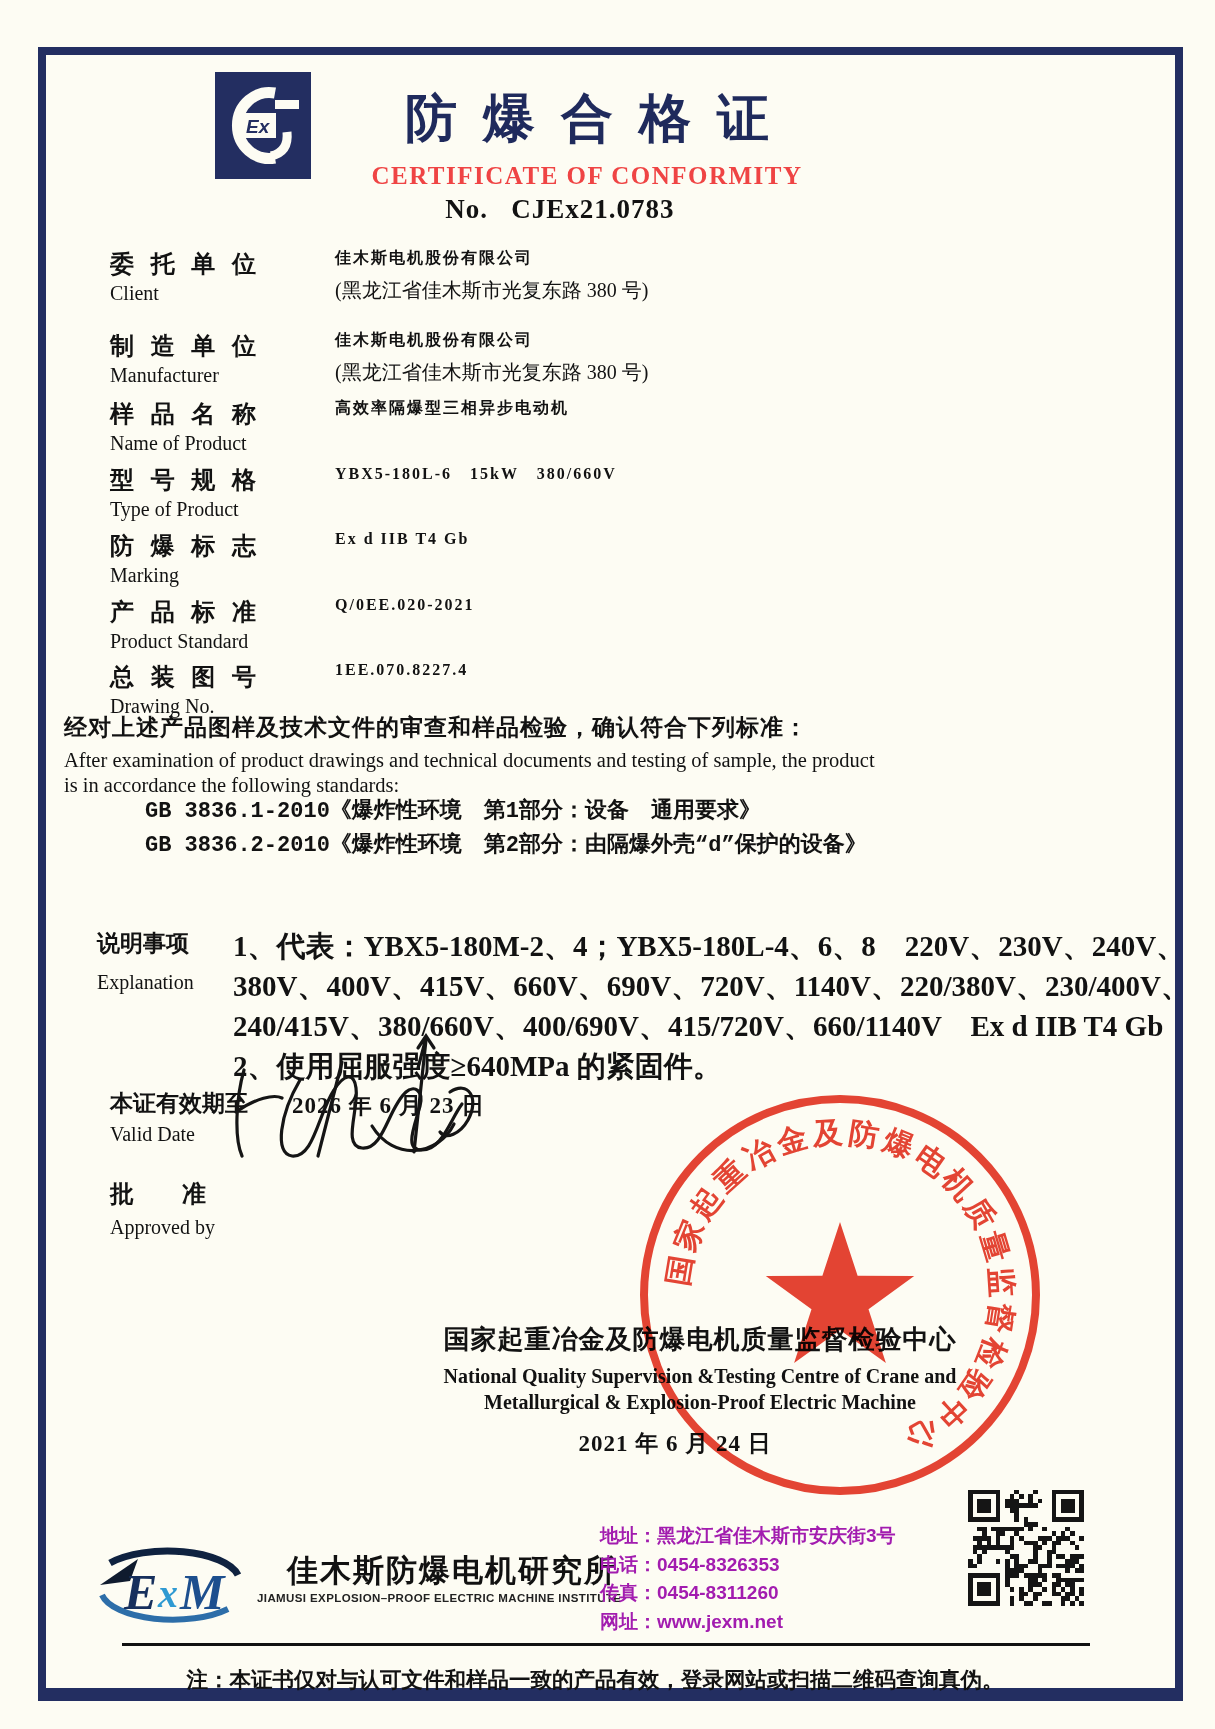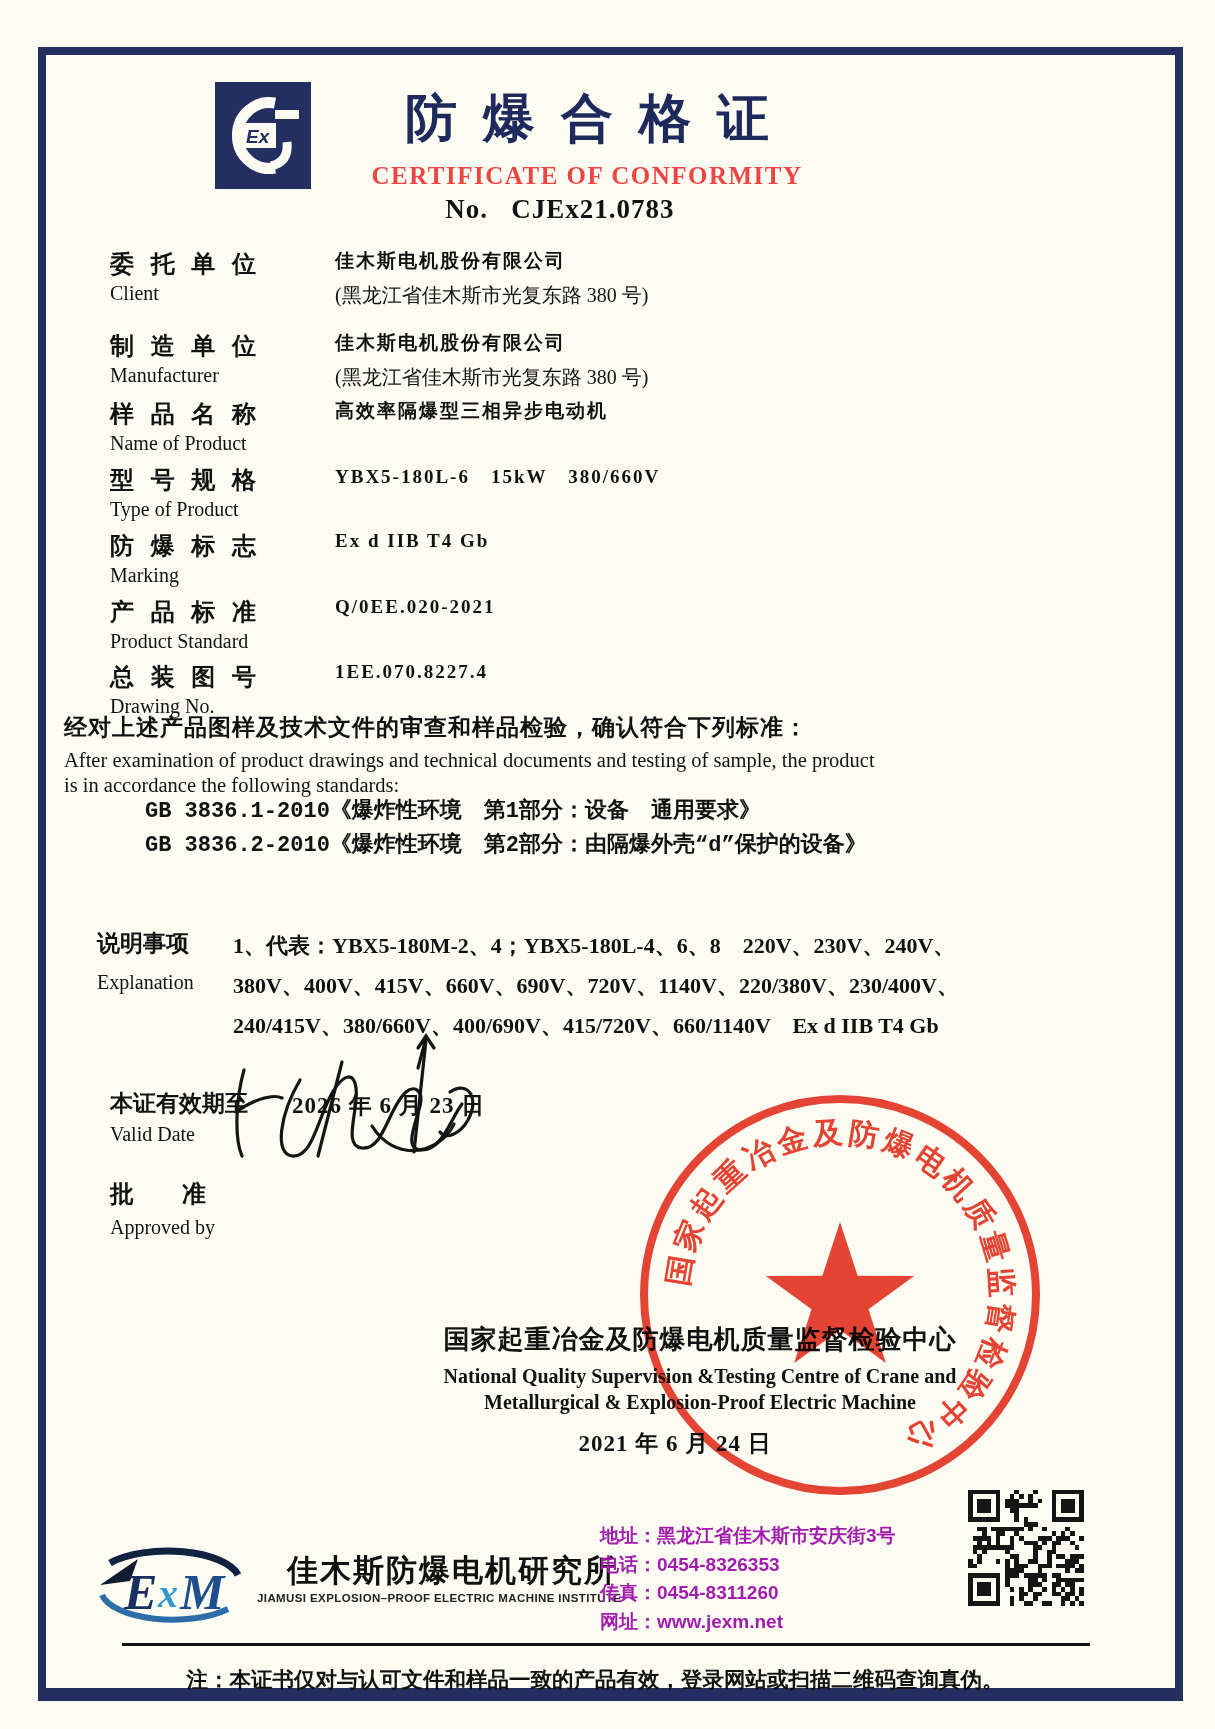--- a/index.html
+++ b/index.html
@@ -27,34 +27,34 @@
   .cert-no{left:300px;top:194px;width:520px;text-align:center;
     font-size:27px;font-weight:600;letter-spacing:1px;}
   
   .field-row{left:110px;width:1010px;}
   .f-label .zh{
     font-family:"Liberation Sans",sans-serif;
     font-size:24px;font-weight:800;letter-spacing:5px;white-space:nowrap;
   }
   .f-label .en{font-size:20px;font-weight:500;margin-top:2px;}
   .f-value{position:absolute;left:225px;top:0;}
-  .f-value .v1{font-size:19px;font-weight:600;letter-spacing:2px;white-space:nowrap;}
+  .f-value .v1{font-size:16px;font-weight:600;letter-spacing:2px;white-space:nowrap;}
   .f-value .v2{font-size:20px;font-weight:500;margin-top:8px;white-space:nowrap;}
   
   .statement{left:64px;top:712px;width:1060px;}
   .st-cn{font-family:"Liberation Sans",sans-serif;font-size:23px;font-weight:800;letter-spacing:1px;white-space:nowrap;}
   .st-en{font-size:20.5px;font-weight:500;line-height:25px;margin-top:5px;}
   .standards{left:145px;top:795px;width:960px;}
   .standards .std{font-size:22px;font-weight:600;line-height:34px;white-space:nowrap;font-family:Liberation Mono, monospace;}
   
   .exp-label{left:97px;top:928px;}
   .exp-label .zh{font-family:"Liberation Sans",sans-serif;font-size:23px;font-weight:800;white-space:nowrap;}
   .exp-label .en{font-size:20px;font-weight:500;margin-top:12px;}
   .exp-lines{left:233px;top:926px;width:800px;}
-  .exp-lines .ln{font-size:22px;font-weight:600;line-height:40px;white-space:nowrap;}
+  .exp-lines .ln{font-size:29px;font-weight:600;line-height:40px;white-space:nowrap;}
   
   .valid-label{left:110px;top:1088px;}
   .valid-label .zh{font-family:"Liberation Sans",sans-serif;font-size:23px;font-weight:800;white-space:nowrap;}
   .valid-label .en{font-size:20px;font-weight:500;margin-top:4px;}
   .valid-value{left:292px;top:1090px;font-size:23px;font-weight:600;letter-spacing:1px;white-space:nowrap;}
   .appr-label{left:110px;top:1178px;}
   .appr-label .zh{font-family:"Liberation Sans",sans-serif;font-size:24px;font-weight:800;white-space:nowrap;}
   .appr-label .en{font-size:20px;font-weight:500;margin-top:6px;}
   .signature{left:222px;top:1028px;width:270px;height:150px;}
   
@@ -70,21 +70,21 @@
     font-size:31px;font-weight:800;letter-spacing:2px;color:#111;white-space:nowrap;margin-left:32px;}
   .inst-en{left:257px;top:1592px;font-family:"Liberation Sans",sans-serif;
     font-size:11.5px;font-weight:600;letter-spacing:.4px;color:#222;white-space:nowrap;}
   .contacts{left:600px;top:1522px;font-family:"Liberation Sans",sans-serif;
     font-size:19px;font-weight:600;line-height:28.5px;color:#a21caf;}
   .contacts .c-line{white-space:nowrap;}
   .qr{left:968px;top:1487px;width:116px;height:121px;}
   .divider{left:122px;top:1643px;width:968px;height:2.5px;background:#111;}
   .note{left:80px;top:1653px;width:1030px;text-align:center;
     font-family:"Liberation Sans",sans-serif;font-size:21.5px;font-weight:700;white-space:nowrap;margin-top:12px;}
-  .ex-logo{left:215px;top:82px;width:96px;height:84px;}
+  .ex-logo{left:215px;top:72px;width:96px;height:84px;}
 </style>
 </head>
 <body>
 
 <div class="page">
   <div class="border-frame"></div>
 
   <div class="abs ex-logo">
     <svg width="96" height="107" viewBox="0 0 96 107">
       <rect x="0" y="0" width="96" height="107" fill="#232e61"></rect>
@@ -183,20 +183,21 @@
   </div>
 
   <div class="abs exp-label">
     <div class="zh">说明事项</div>
     <div class="en">Explanation</div>
   </div>
   <div class="abs exp-lines">
     <div class="ln">1、代表：YBX5-180M-2、4；YBX5-180L-4、6、8　220V、230V、240V、</div>
     <div class="ln">380V、400V、415V、660V、690V、720V、1140V、220/380V、230/400V、</div>
     <div class="ln">240/415V、380/660V、400/690V、415/720V、660/1140V　Ex d IIB T4 Gb</div>
+    <div class="ln">2、使用屈服强度≥640MPa 的紧固件。</div>
   </div>
 
   <div class="abs valid-label">
     <div class="zh">本证有效期至</div>
     <div class="en">Valid Date</div>
   </div>
   <div class="abs valid-value">2026 年 6 月 23 日</div>
 
   <div class="abs appr-label">
     <div class="zh">批　　准</div>

